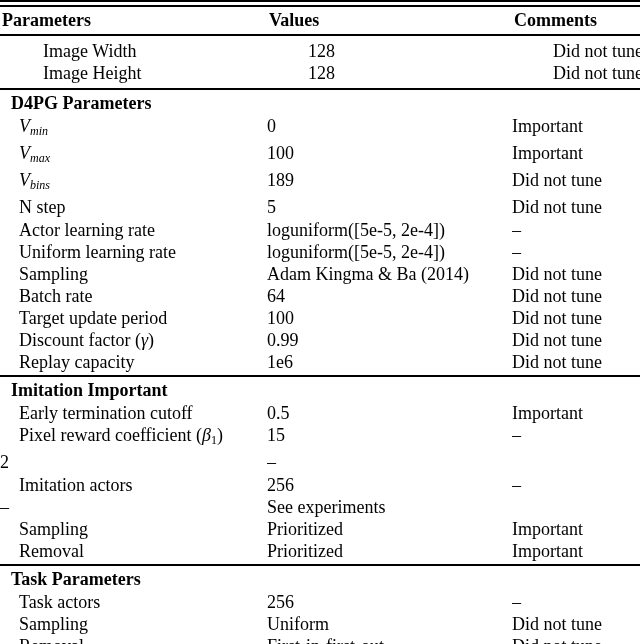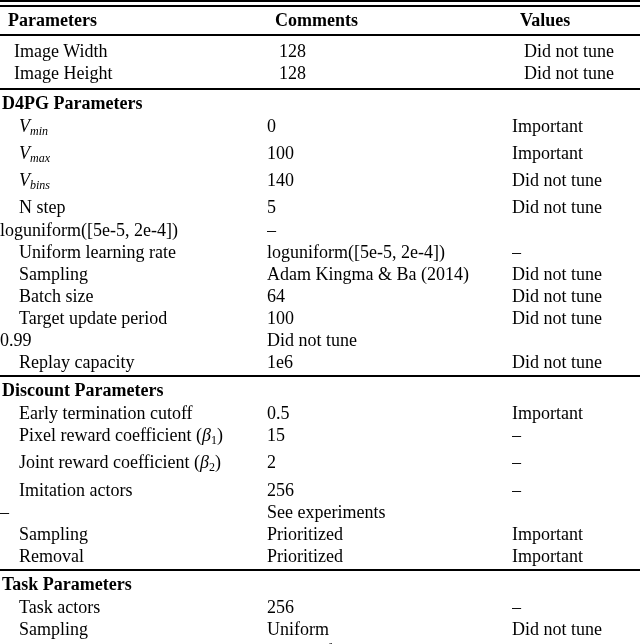--- a/index.html
+++ b/index.html
@@ -39,31 +39,31 @@
     align-items: baseline;
   }
   .header-row {
     height: 27px;
     display: grid;
     grid-template-columns: 267px 245px 1fr;
     align-items: center;
     font-weight: bold;
     flex: 0 0 auto;
   }
-  .header-row .cell { padding-left: 8px; }
+  .header-row .cell { padding-left: 2px; }
   .section {
     flex: 0 0 auto;
   }
   .section:last-of-type { flex: 1 0 auto; }
-  .sec-pad-a { padding: 4px 12px; }
+  .sec-pad-a { padding: 4px 0; margin-left: 41px; }
   .sec-pad   { padding: 2px 0; }
   .section-title {
     font-weight: bold;
     line-height: 23px;
-    padding-left: 2px;
+    padding-left: 11px;
   }
   .row {
     line-height: 22.1px;
   }
   .cell {
     white-space: nowrap;
     overflow: hidden;
   }
   .param-cell { padding-left: 2px; }
   .param-cell.indent { padding-left: 19px; }
@@ -71,22 +71,22 @@
   .s-sub { font-size: 12px; vertical-align: -3px; letter-spacing: 0; }
   .s-isub { font-style: italic; font-size: 12px; vertical-align: -3px; }
 </style>
 </head>
 <body>
 
 <div id="page">
   <div class="rule-double"></div>
   <div class="header-row">
     <div class="cell">Parameters</div>
+    <div class="cell">Values</div>
     <div class="cell">Comments</div>
-    <div class="cell">Values</div>
   </div>
   <div class="rule"></div>
   <div id="table-body">
       <div class="section sec-pad-a">
         <div class="grid-row row">
           <div class="cell param-cell"><span>Image Width</span></div>
           <div class="cell value-cell">128</div>
           <div class="cell comment-cell">Did not tune</div>
         </div>
         <div class="grid-row row">
@@ -103,77 +103,78 @@
           <div class="cell value-cell">0</div>
           <div class="cell comment-cell">Important</div>
         </div>
         <div class="grid-row row">
           <div class="cell param-cell indent"><span class="s-i">V</span><span class="s-isub">max</span></div>
           <div class="cell value-cell">100</div>
           <div class="cell comment-cell">Important</div>
         </div>
         <div class="grid-row row">
           <div class="cell param-cell indent"><span class="s-i">V</span><span class="s-isub">bins</span></div>
-          <div class="cell value-cell">140</div>
+          <div class="cell value-cell">189</div>
           <div class="cell comment-cell">Did not tune</div>
         </div>
         <div class="grid-row row">
           <div class="cell param-cell indent"><span>N step</span></div>
           <div class="cell value-cell">5</div>
           <div class="cell comment-cell">Did not tune</div>
         </div>
         <div class="grid-row row">
+          <div class="cell param-cell indent"><span>Actor learning rate</span></div>
           <div class="cell value-cell">loguniform([5e-5, 2e-4])</div>
           <div class="cell comment-cell">–</div>
         </div>
         <div class="grid-row row">
           <div class="cell param-cell indent"><span>Uniform learning rate</span></div>
           <div class="cell value-cell">loguniform([5e-5, 2e-4])</div>
           <div class="cell comment-cell">–</div>
         </div>
         <div class="grid-row row">
           <div class="cell param-cell indent"><span>Sampling</span></div>
           <div class="cell value-cell">Adam Kingma &amp; Ba (2014)</div>
           <div class="cell comment-cell">Did not tune</div>
         </div>
         <div class="grid-row row">
-          <div class="cell param-cell indent"><span>Batch size</span></div>
+          <div class="cell param-cell indent"><span>Batch rate</span></div>
           <div class="cell value-cell">64</div>
           <div class="cell comment-cell">Did not tune</div>
         </div>
         <div class="grid-row row">
           <div class="cell param-cell indent"><span>Target update period</span></div>
           <div class="cell value-cell">100</div>
           <div class="cell comment-cell">Did not tune</div>
         </div>
         <div class="grid-row row">
+          <div class="cell param-cell indent"><span>Discount factor (</span><span class="s-i">γ</span><span>)</span></div>
           <div class="cell value-cell">0.99</div>
           <div class="cell comment-cell">Did not tune</div>
         </div>
         <div class="grid-row row">
           <div class="cell param-cell indent"><span>Replay capacity</span></div>
           <div class="cell value-cell">1e6</div>
           <div class="cell comment-cell">Did not tune</div>
         </div>
       </div>
       <div class="rule"></div>
       <div class="section sec-pad">
-        <div class="section-title">Discount Parameters</div>
+        <div class="section-title">Imitation Important</div>
         <div class="grid-row row">
           <div class="cell param-cell indent"><span>Early termination cutoff</span></div>
           <div class="cell value-cell">0.5</div>
           <div class="cell comment-cell">Important</div>
         </div>
         <div class="grid-row row">
           <div class="cell param-cell indent"><span>Pixel reward coefficient (</span><span class="s-i">β</span><span class="s-sub">1</span><span>)</span></div>
           <div class="cell value-cell">15</div>
           <div class="cell comment-cell">–</div>
         </div>
         <div class="grid-row row">
-          <div class="cell param-cell indent"><span>Joint reward coefficient (</span><span class="s-i">β</span><span class="s-sub">2</span><span>)</span></div>
           <div class="cell value-cell">2</div>
           <div class="cell comment-cell">–</div>
         </div>
         <div class="grid-row row">
           <div class="cell param-cell indent"><span>Imitation actors</span></div>
           <div class="cell value-cell">256</div>
           <div class="cell comment-cell">–</div>
         </div>
         <div class="grid-row row">
           <div class="cell value-cell">–</div>

